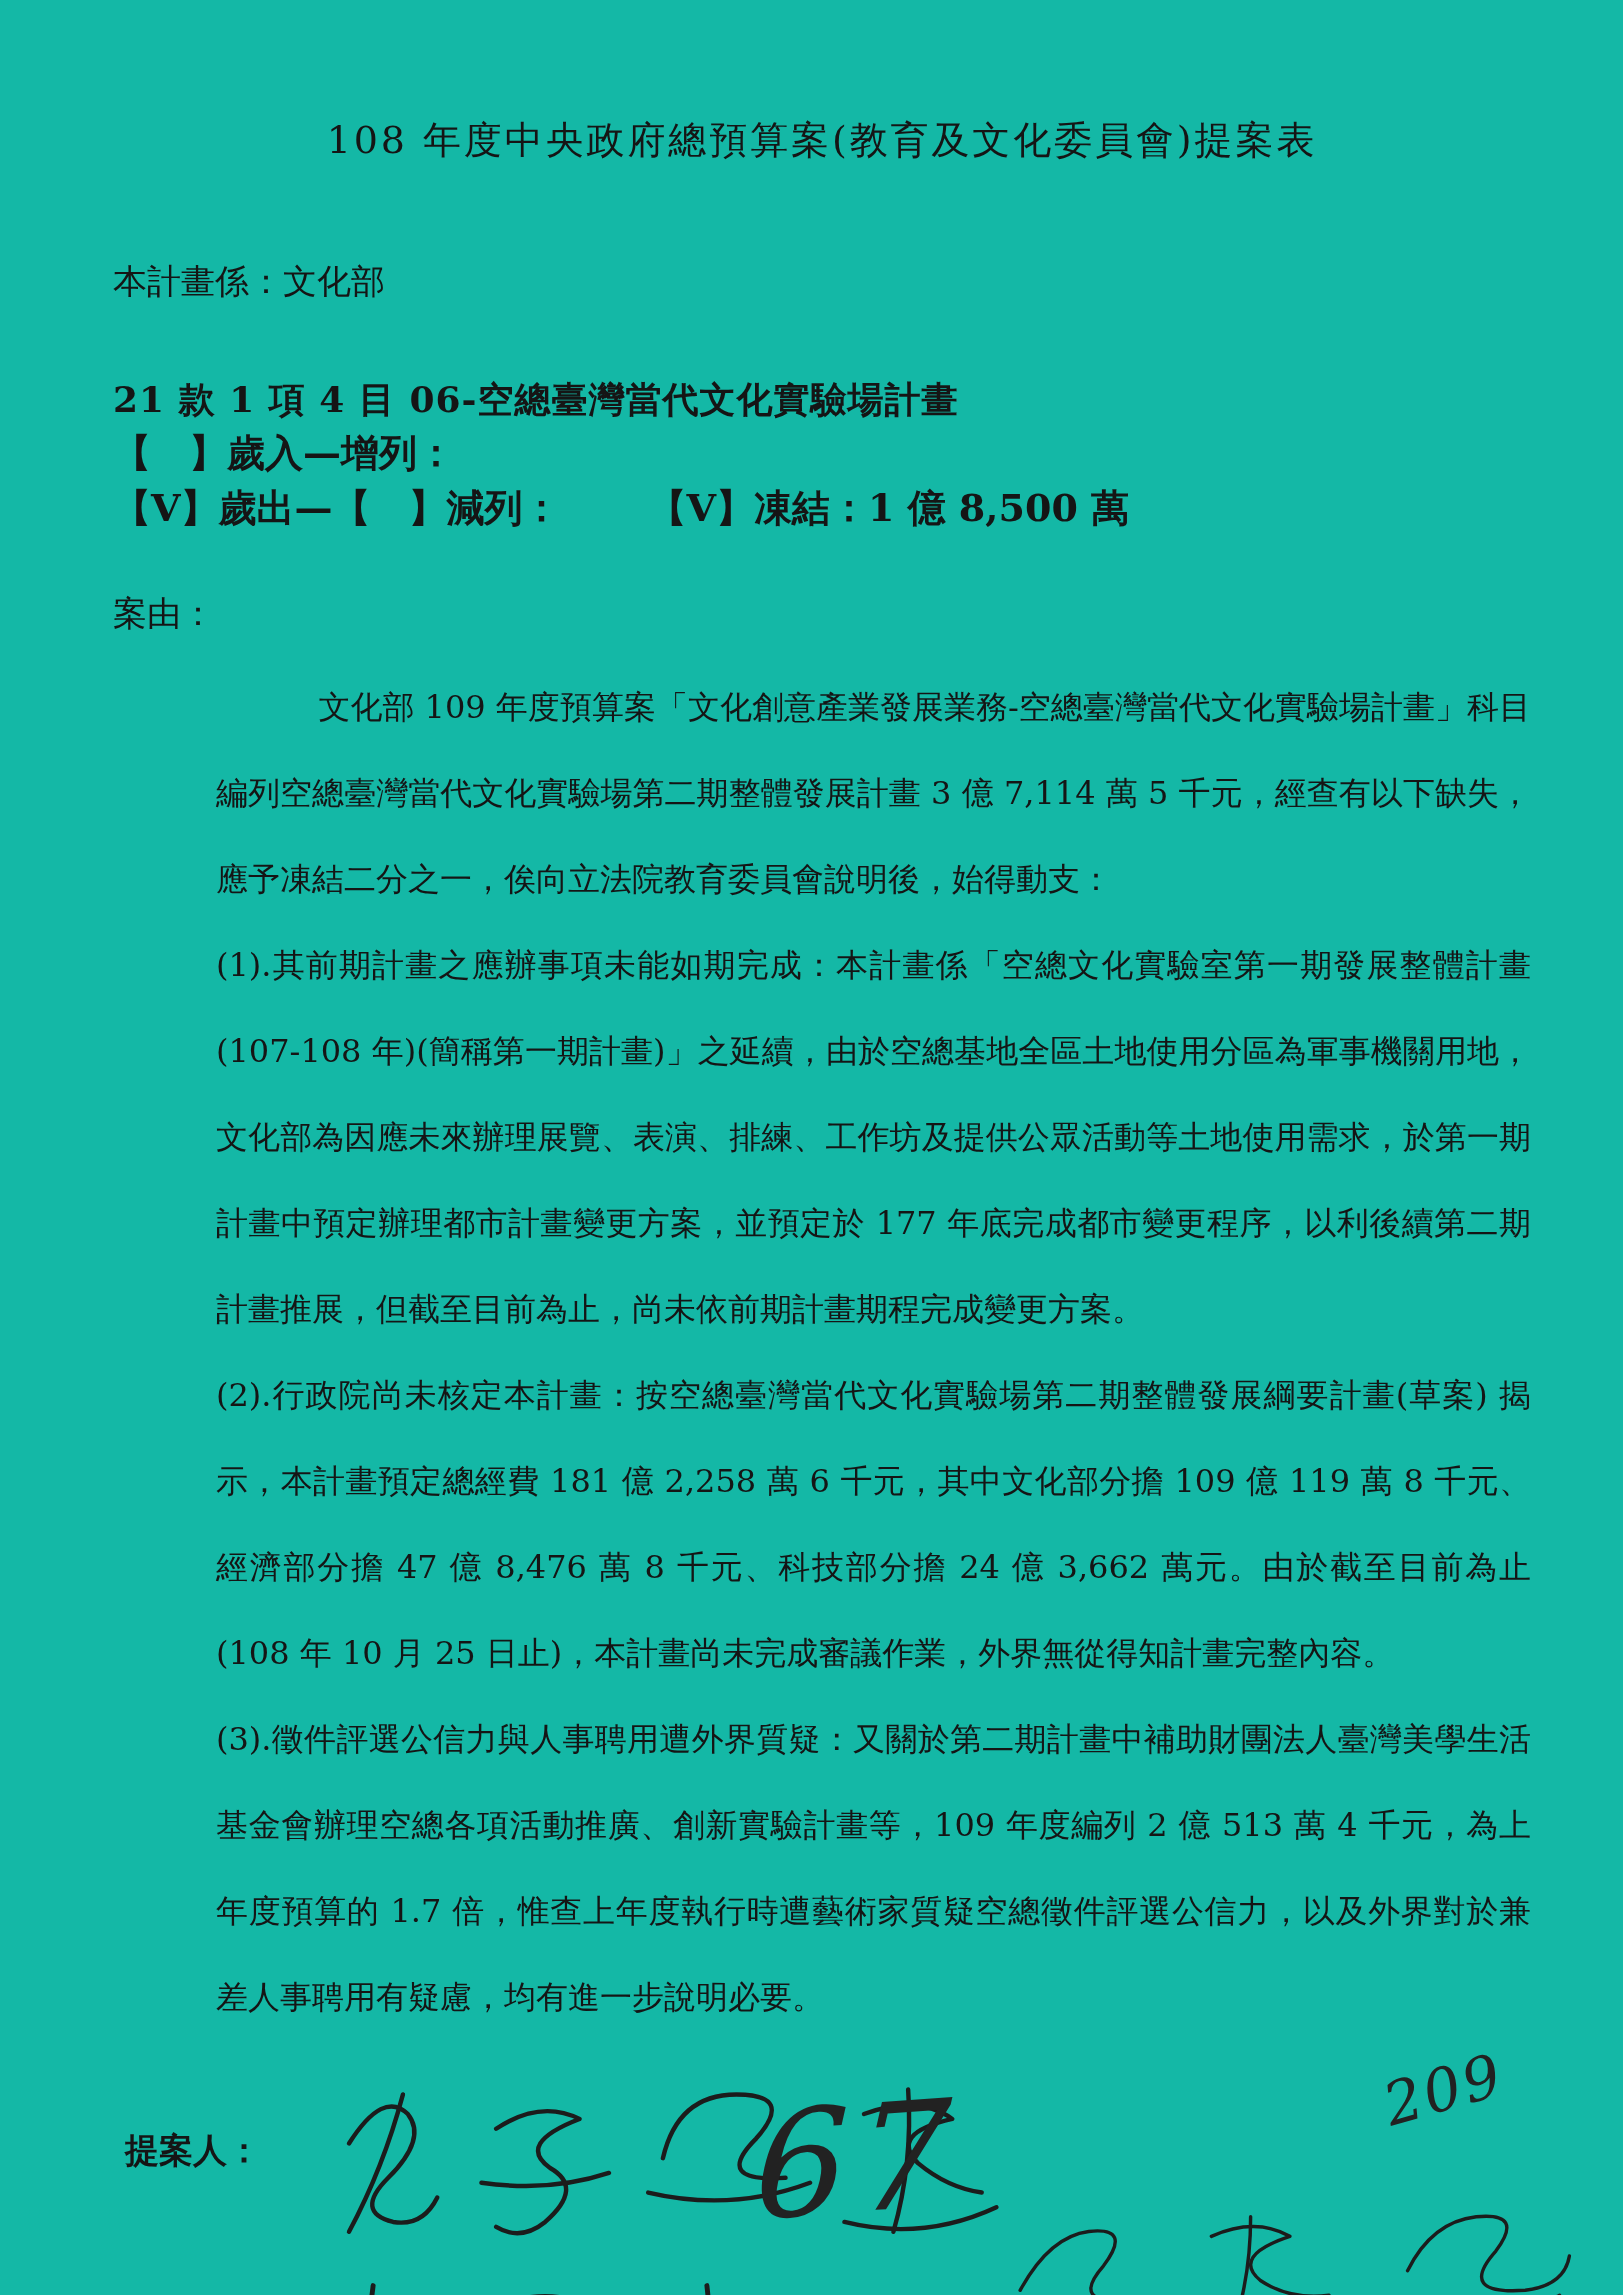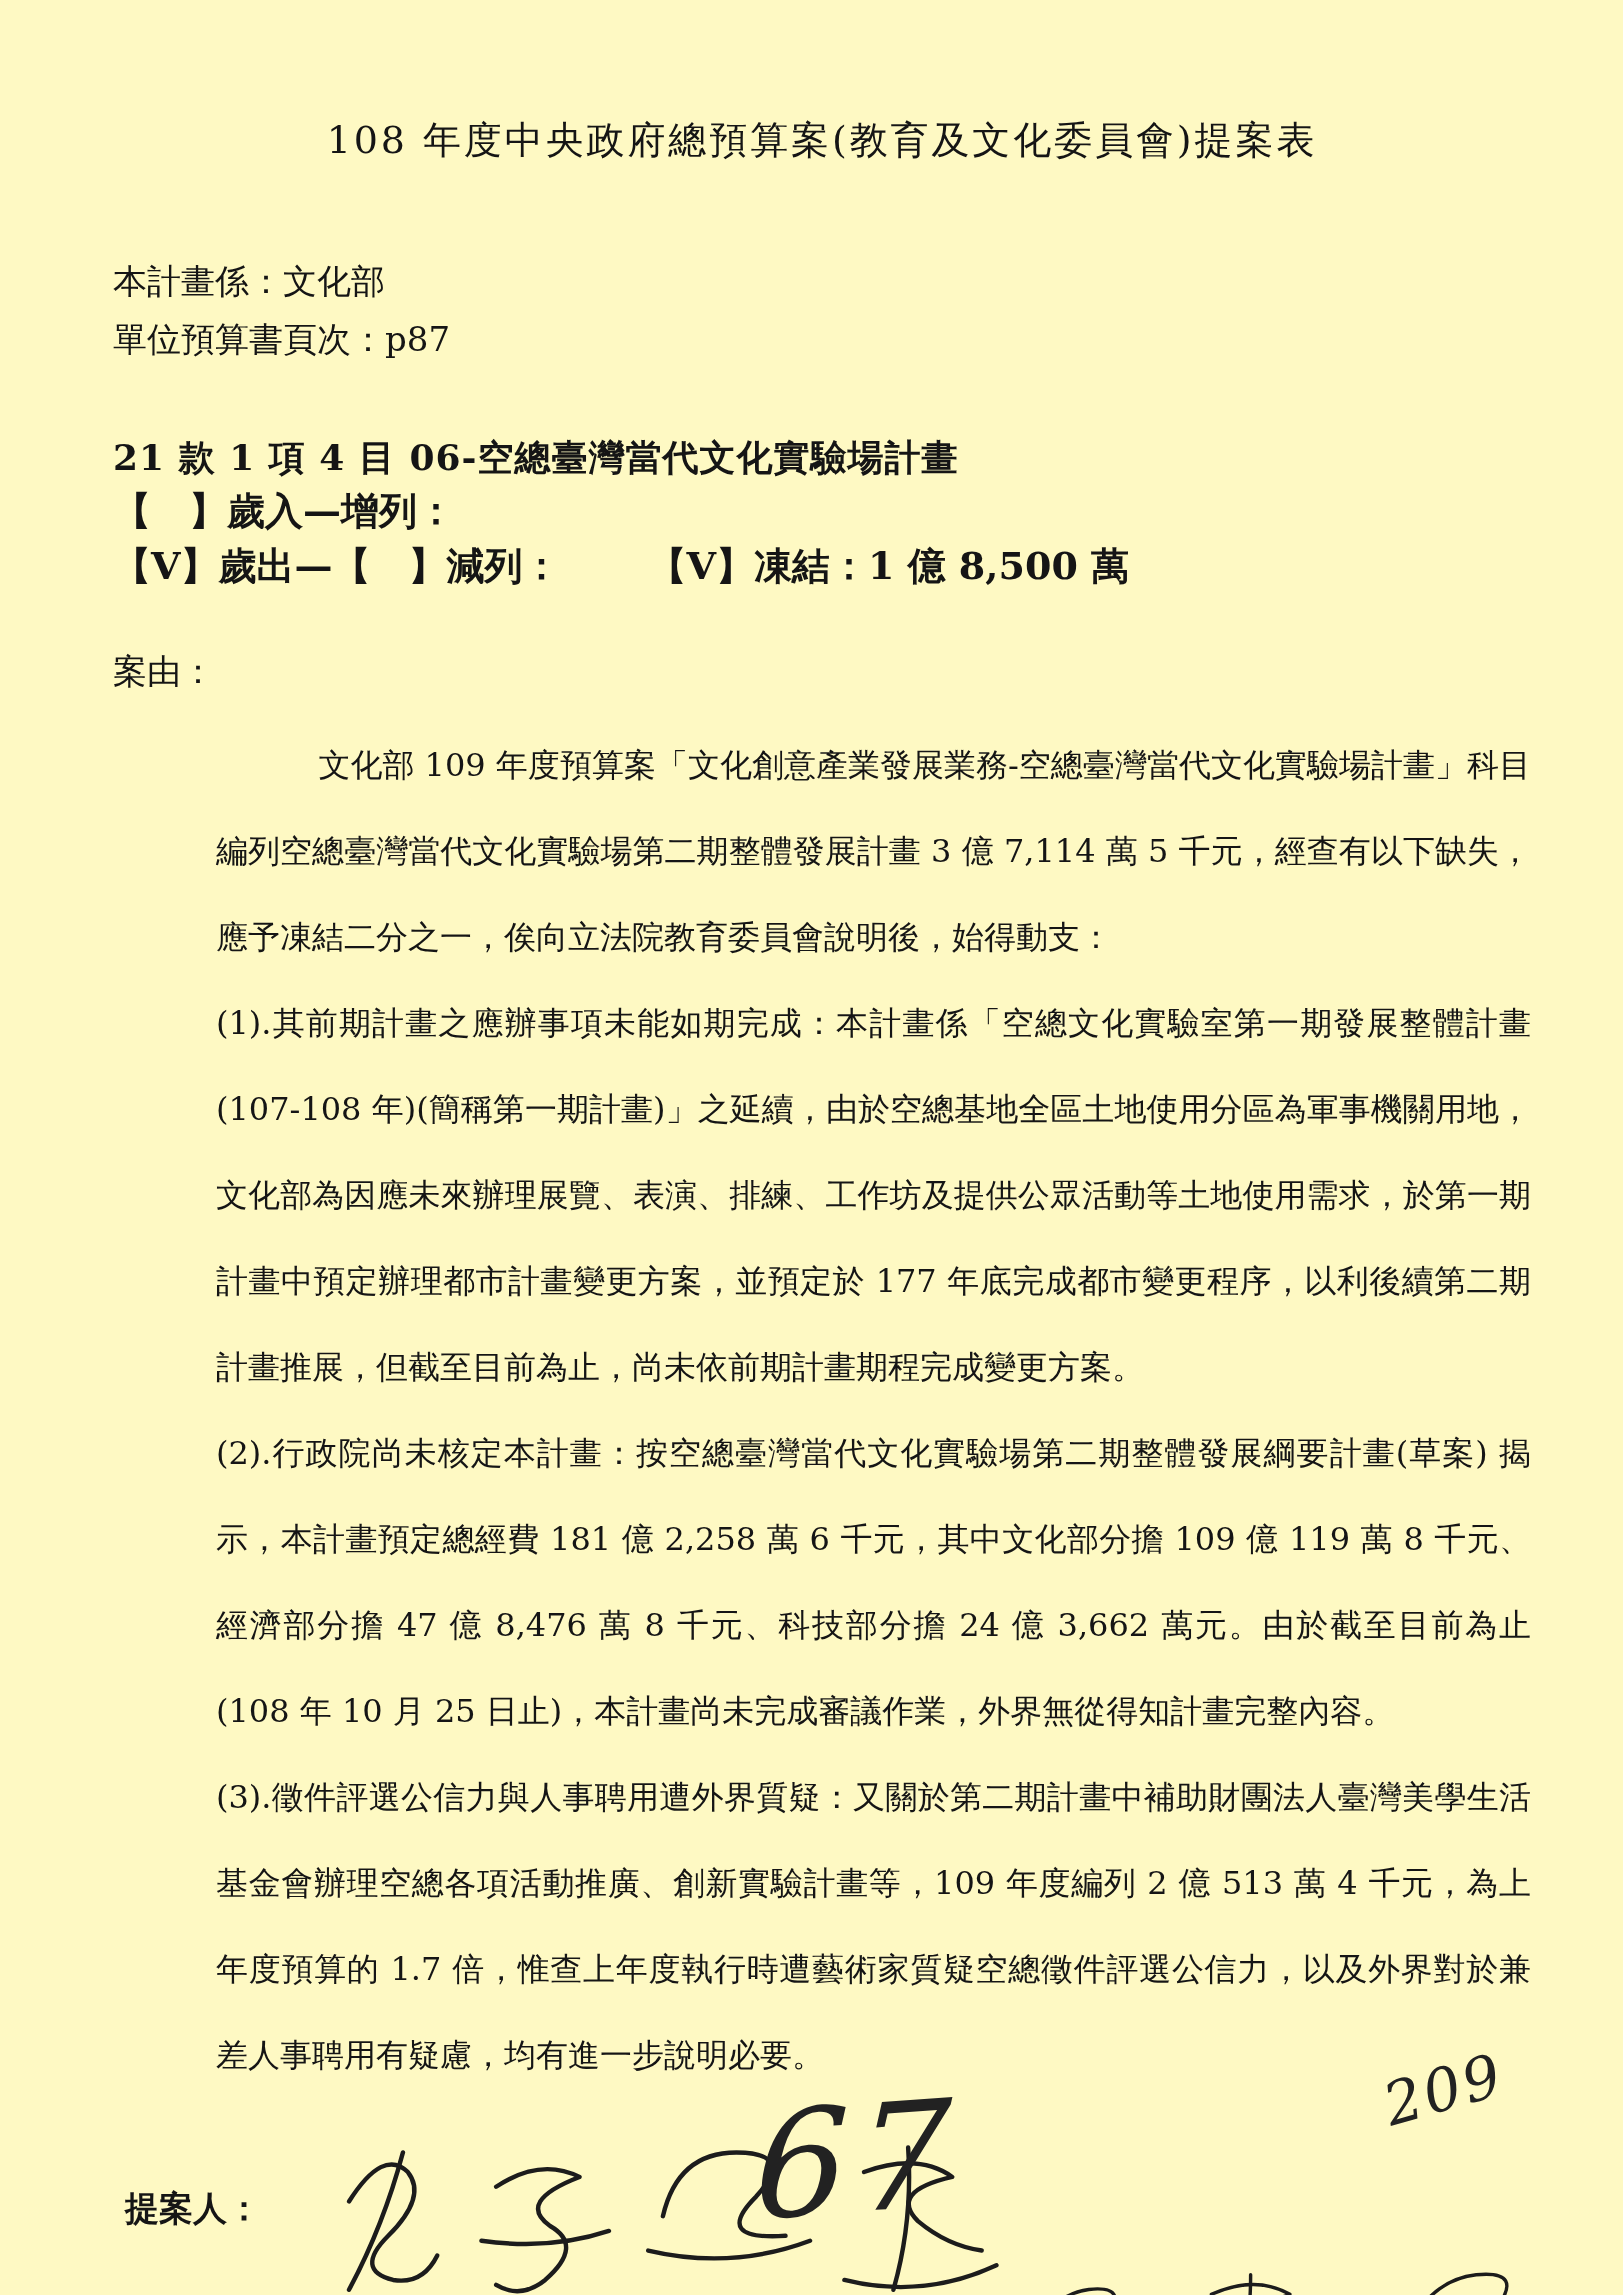--- a/index.html
+++ b/index.html
@@ -5,21 +5,21 @@
   html, body {
     margin: 0;
     padding: 0;
     background: #e8e8e6;
   }
   .page {
     position: relative;
     width: 1624px;
     height: 2295px;
     margin: 0 auto;
-    background: #fef9c3;
+    background: #14b8a6;
     color: #151515;
     font-family: "DejaVu Serif", "Liberation Serif", serif;
     overflow: hidden;
     box-sizing: border-box;
     padding: 115px 93px 0 113px;
   }
   .doc-title {
     text-align: center;
     font-size: 38px;
     font-weight: 500;
@@ -114,21 +114,20 @@
 </style>
 </head>
 <body>
 
 <div class="page">
 
   <h1 class="doc-title">108 年度中央政府總預算案(教育及文化委員會)提案表</h1>
 
   <div class="unit-block">
     <div>本計畫係：文化部</div>
-    <div>單位預算書頁次：p87</div>
   </div>
 
   <div class="item-heading">21 款 1 項 4 目 06-空總臺灣當代文化實驗場計畫</div>
 
   <div class="option-line">【　】歲入—增列：</div>
   <div class="option-line">
     <span>【V】歲出—【　】減列：</span><span class="option-gap"></span><span>【V】凍結：1 億 8,500 萬</span>
   </div>
 
   <div class="case-label">案由：</div>

